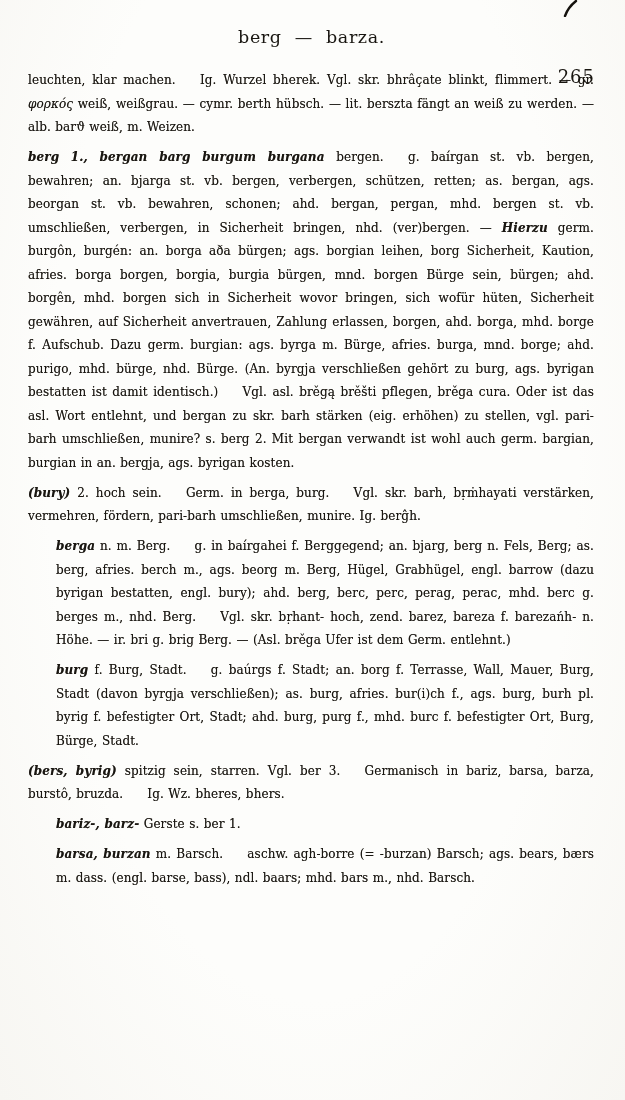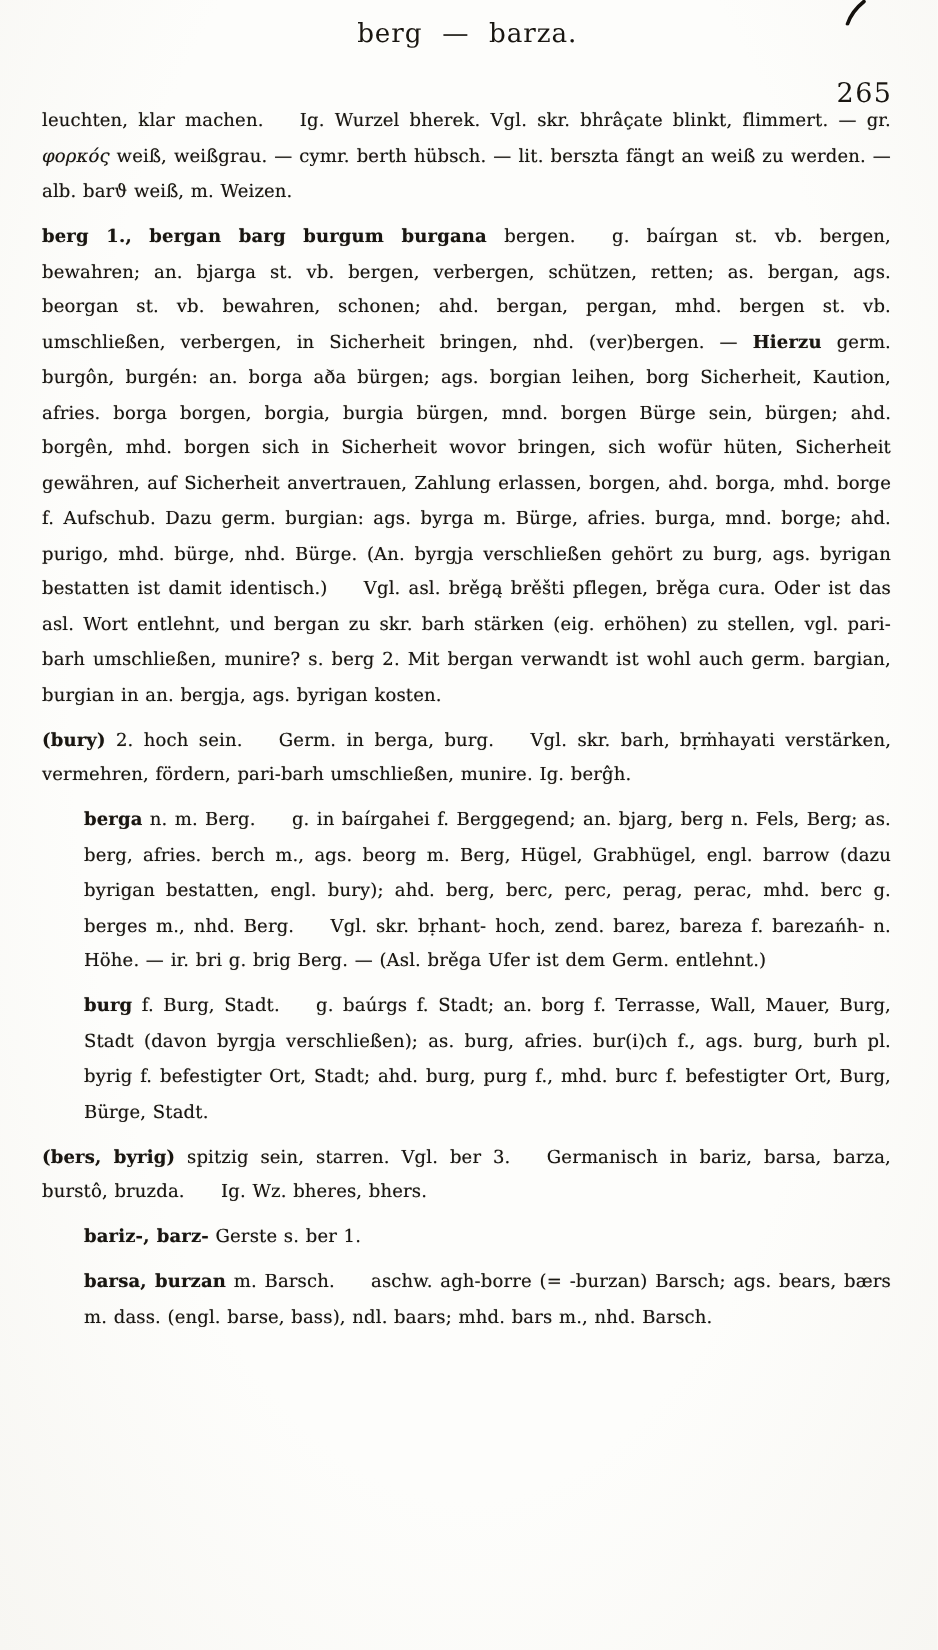--- a/index.html
+++ b/index.html
@@ -7,41 +7,41 @@
     width: 625px; height: 1100px; overflow: hidden;
     background: #fcfcfa;
   }
   .page {
     position: relative; width: 625px; height: 1100px;
     font-family: "DejaVu Serif", "Liberation Serif", serif;
     color: #191611;
     background: radial-gradient(ellipse at 50% 40%, #fdfdfb 60%, #f7f6f2 100%);
   }
   .running-header {
-    position: absolute; top: 13px; left: 28px; right: 30px; height: 24px;
+    position: absolute; top: 27px; left: 28px; right: 30px; height: 24px;
   }
   .running-title {
     text-align: center; font-size: 17.5px; letter-spacing: 0.6px; word-spacing: 7px;
   }
   .page-number {
     position: absolute; right: 0; top: 1px; font-size: 18px; letter-spacing: 1px; margin-top: 38px;
   }
   .stray-mark { position: absolute; top: 0; right: 46px; }
   .page-body {
     position: absolute; top: 69px; left: 28px; width: 566px;
   }
   .page-body p {
     margin: 0; padding: 0;
     text-align: justify;
     font-size: 12px; line-height: 23.5px;
     letter-spacing: 0.1px; word-spacing: 0.5px;
   }
   .page-body p.entry, .page-body p.sub { margin-top: 6.5px; }
   .page-body p.sub { margin-left: 28px; }
-  .seg-b { font-weight: bold; }
+  .seg-b { font-weight: bold; font-style: italic; }
   .seg-g { font-style: italic; }
   .seg-n, .seg-b, .seg-g { text-shadow: 0 0 0.5px rgba(25,20,12,0.55); }
 </style>
 </head>
 <body>
 
 <div class="page">
 
   <div class="stray-mark">
     <svg width="24" height="17" viewBox="0 0 24 17">

